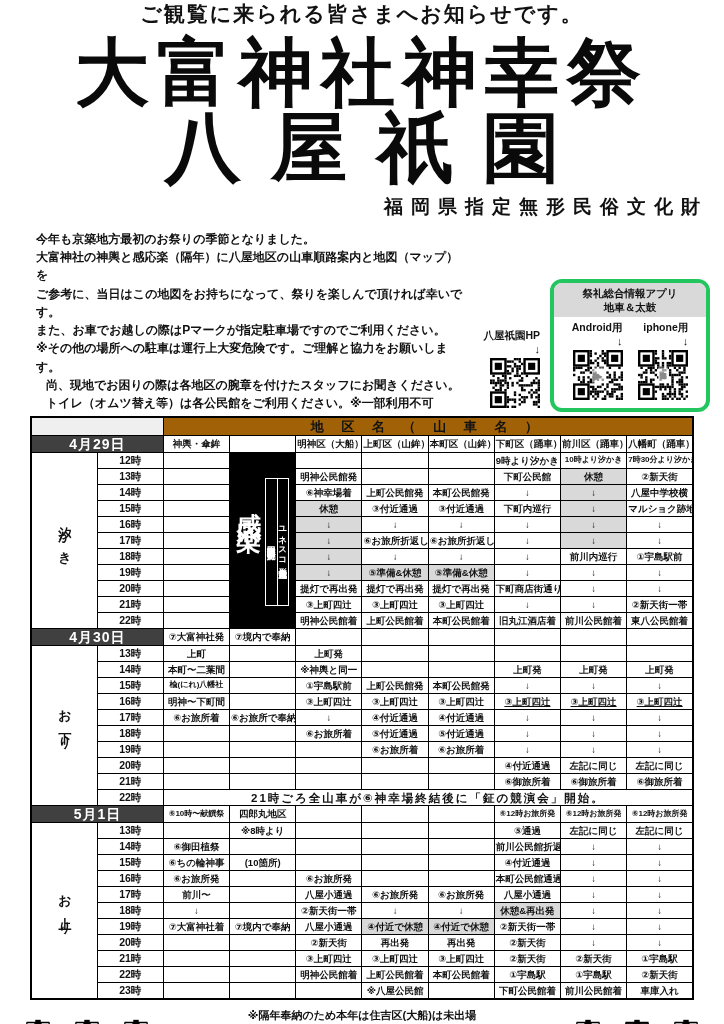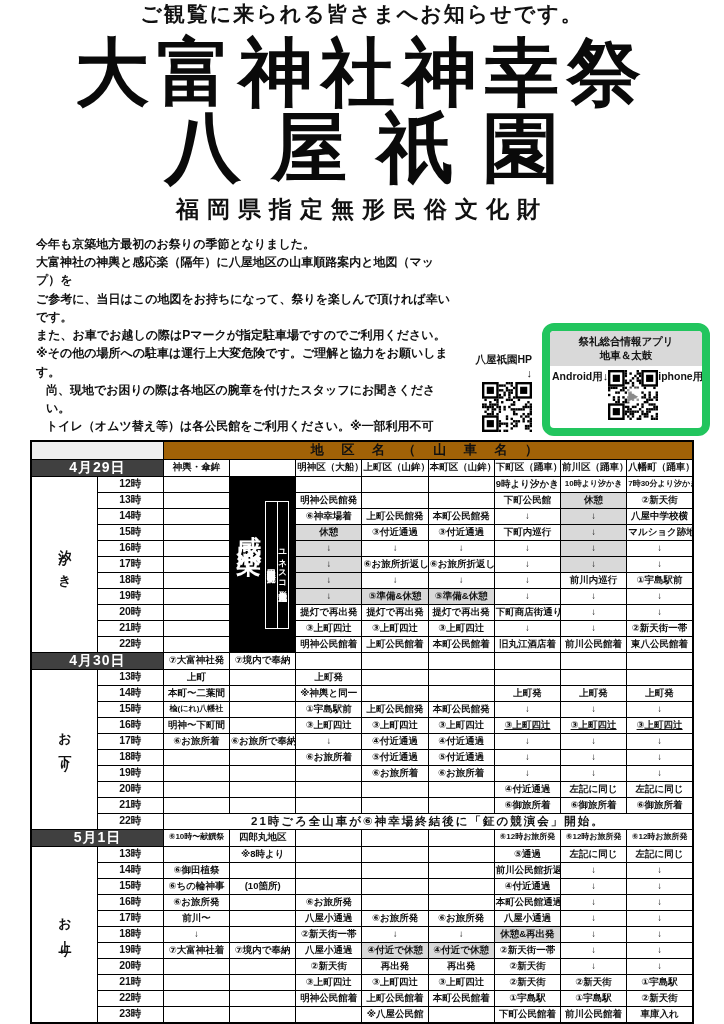--- a/index.html
+++ b/index.html
@@ -6,35 +6,35 @@
   body{width:724px;height:1024px;background:#fff;overflow:hidden;
        font-family:"Liberation Sans","DejaVu Sans",sans-serif;color:#111;}
   .page{width:724px;height:1024px;box-sizing:border-box;}
 
   
   .notice{text-align:center;font-size:21px;font-weight:bold;letter-spacing:2px;}
   .title{font-family:"Liberation Serif","DejaVu Serif",serif;font-weight:bold;
          text-align:center;line-height:1.0;margin:0;color:#0a0a0a;}
   .title.l1{font-size:74px;letter-spacing:8px;margin-top:8px;}
   .title.l2{font-size:76px;letter-spacing:30px;text-indent:30px;}
-  .subtitle{text-align:center;font-size:23px;font-weight:bold;letter-spacing:8px;margin:8px 0 10px;}
+  .subtitle{text-align:right;font-size:19px;font-weight:bold;letter-spacing:8px;margin:8px 16px 10px;}
 
   
   .info-row{display:flex;padding:0 14px 0 36px;gap:20px;margin-bottom:4px;}
   .intro{width:452px;font-size:12px;font-weight:bold;line-height:1.52;}
   .intro .indent{padding-left:10px;}
   .qr-area{display:flex;align-items:flex-end;gap:10px;flex:1;justify-content:flex-end;}
   .qr-hp{display:flex;flex-direction:column;align-items:flex-end;margin-bottom:4px;}
   .qr-label{font-size:10.5px;font-weight:bold;white-space:nowrap;}
   .qr-arrow{font-size:11px;line-height:1;margin:1px 0 3px;}
-  .app-box{border:8px solid #22c55e;border-radius:12px;width:152px;overflow:hidden;background:#fff;}
+  .app-box{border:4px solid #22c55e;border-radius:12px;width:152px;overflow:hidden;background:#fff;}
   .app-box-head{background:#d9d9d9;text-align:center;font-size:10.5px;font-weight:bold;
                 line-height:1.3;padding:4px 0 3px;}
   .app-qrs{display:flex;justify-content:space-evenly;padding:4px 2px 8px;}
-  .qr-col{display:flex;flex-direction:row;align-items:flex-start;}
+  .qr-col{display:flex;flex-direction:column;align-items:flex-end;}
   .qr{position:relative;width:50px;height:50px;}
   .qr svg{display:block;}
   .qr .ov{position:absolute;left:50%;top:50%;transform:translate(-50%,-50%);color:#8a8a8a;
           font-size:13px;line-height:1;background:rgba(255,255,255,.6);padding:1px;}
 
   
   #schedule{border-collapse:collapse;table-layout:fixed;width:664px;margin:2px auto 0;
             border:2px solid #000;}
   #schedule td{border:1px solid #000;height:15px;padding:0 1px;text-align:center;
                font-weight:bold;font-size:9.5px;white-space:nowrap;overflow:hidden;line-height:1.1;}

